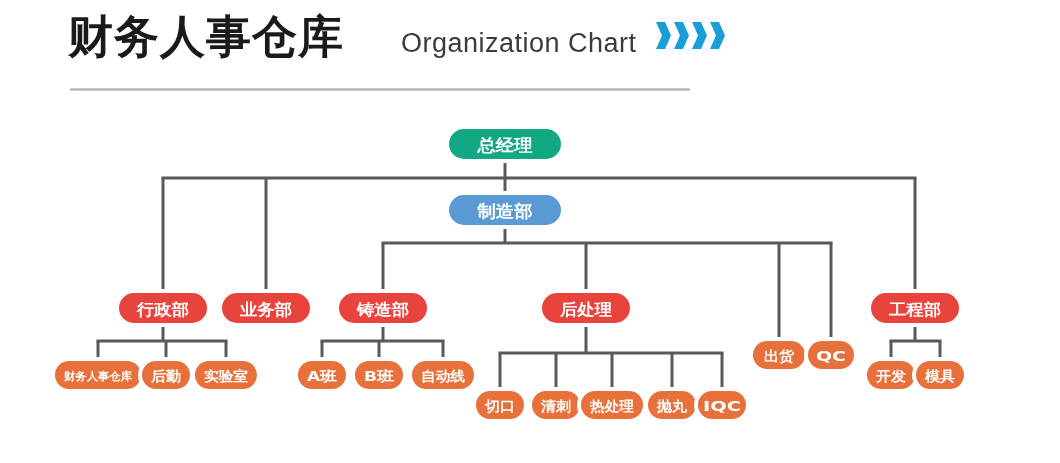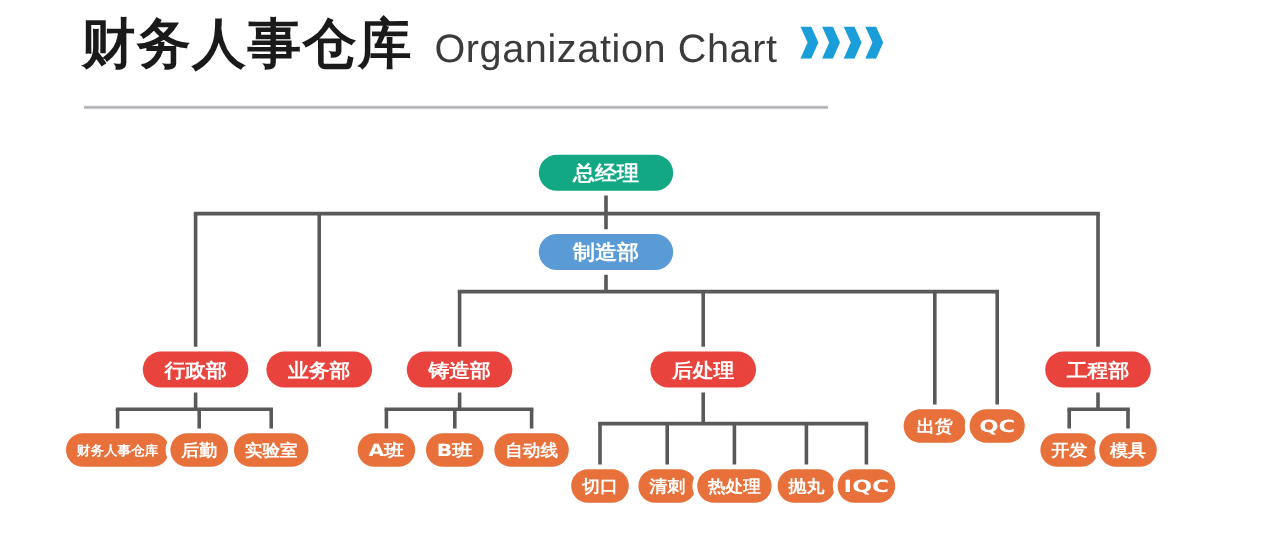--- a/index.html
+++ b/index.html
@@ -32,25 +32,26 @@
   }
   .title-cn {
     font-size: 45px;
     font-weight: bold;
     color: #1a1a1a;
     letter-spacing: 1px;
     line-height: 1;
     font-family: "DejaVu Sans", "Liberation Sans", sans-serif;
   }
   .title-en {
-    font-size: 33px;
+    font-size: 27px;
     color: #3b3b3b;
     letter-spacing: 0.5px;
     line-height: 1;
     font-family: "Liberation Sans", sans-serif;
+    margin-left: 39px;
   }
   .chevrons {
     display: flex;
     align-items: center;
     gap: 1px;
     transform: translateY(-3px);
   }
   .divider {
     position: absolute;
     left: 70px;

